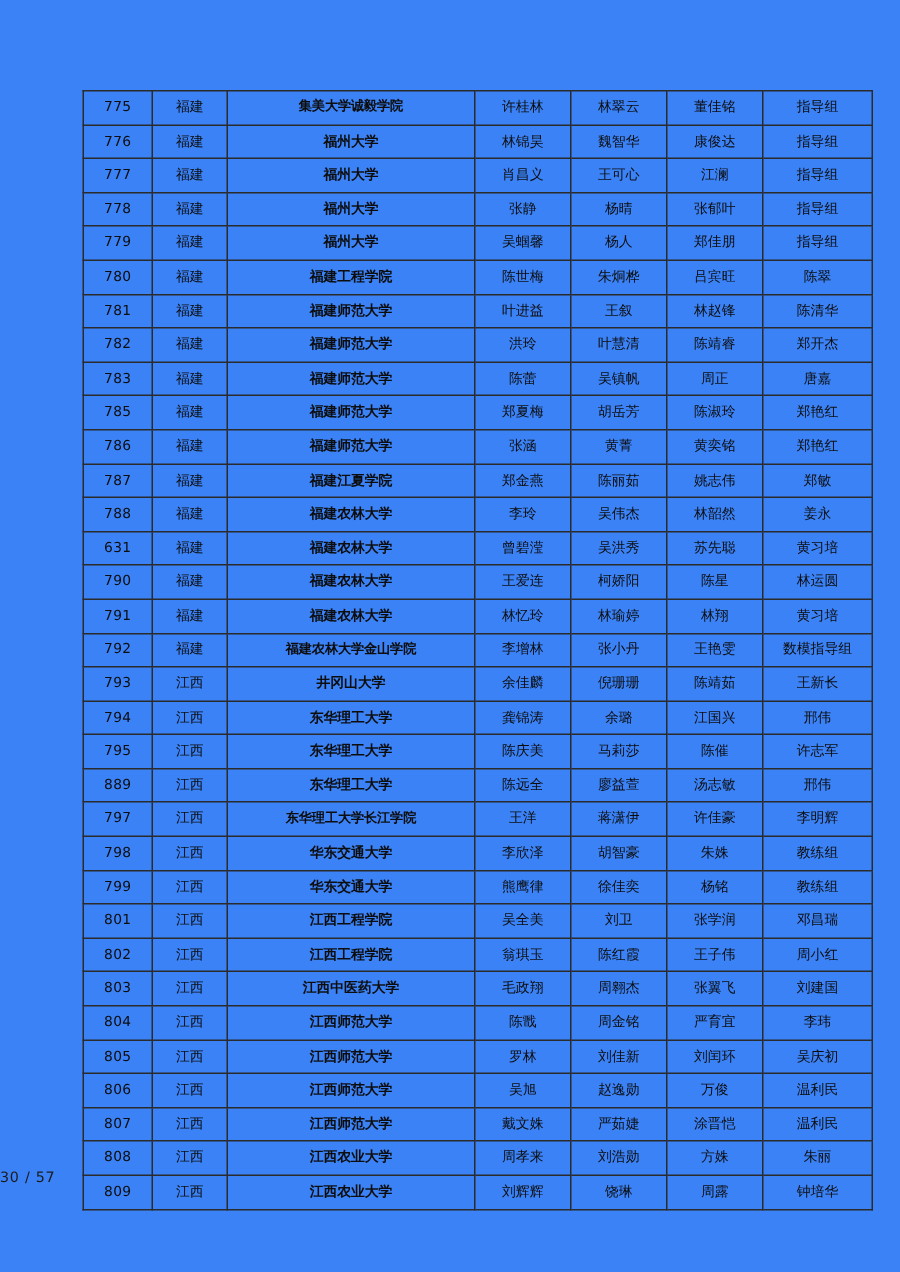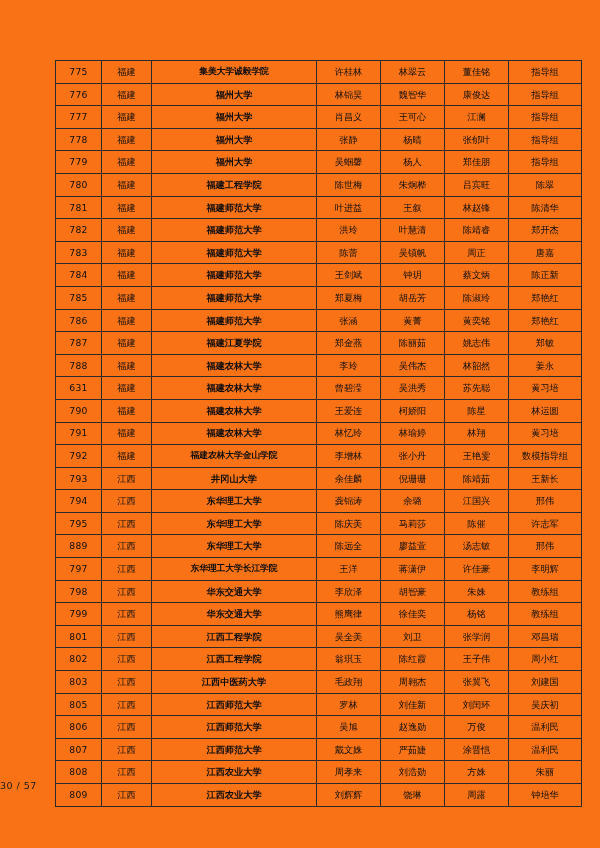--- a/index.html
+++ b/index.html
@@ -16,21 +16,21 @@
     position: relative;
     overflow: hidden;
   }
 
   #page {
     position: absolute;
     left: 0;
     top: 0;
     width: 600px;
     height: 848px;
-    background: #f97316;
+    background: #3b82f6;
   }
 
   #table-wrap {
     position: absolute;
     left: 55px;
     top: 60px;
     width: 491px;
   }
 
   table.roster {
@@ -160,29 +160,20 @@
           <tr>
             <td class="c-index">783</td>
             <td class="c-prov">福建</td>
             <td class="c-school">福建师范大学</td>
             <td class="c-n1">陈蕾</td>
             <td class="c-n2">吴镇帆</td>
             <td class="c-n3">周正</td>
             <td class="c-n4">唐嘉</td>
           </tr>
           <tr>
-            <td class="c-index">784</td>
-            <td class="c-prov">福建</td>
-            <td class="c-school">福建师范大学</td>
-            <td class="c-n1">王剑斌</td>
-            <td class="c-n2">钟玥</td>
-            <td class="c-n3">蔡文炳</td>
-            <td class="c-n4">陈正新</td>
-          </tr>
-          <tr>
             <td class="c-index">785</td>
             <td class="c-prov">福建</td>
             <td class="c-school">福建师范大学</td>
             <td class="c-n1">郑夏梅</td>
             <td class="c-n2">胡岳芳</td>
             <td class="c-n3">陈淑玲</td>
             <td class="c-n4">郑艳红</td>
           </tr>
           <tr>
             <td class="c-index">786</td>
@@ -331,20 +322,29 @@
           <tr>
             <td class="c-index">803</td>
             <td class="c-prov">江西</td>
             <td class="c-school">江西中医药大学</td>
             <td class="c-n1">毛政翔</td>
             <td class="c-n2">周翱杰</td>
             <td class="c-n3">张翼飞</td>
             <td class="c-n4">刘建国</td>
           </tr>
           <tr>
+            <td class="c-index">804</td>
+            <td class="c-prov">江西</td>
+            <td class="c-school">江西师范大学</td>
+            <td class="c-n1">陈戬</td>
+            <td class="c-n2">周金铭</td>
+            <td class="c-n3">严育宜</td>
+            <td class="c-n4">李玮</td>
+          </tr>
+          <tr>
             <td class="c-index">805</td>
             <td class="c-prov">江西</td>
             <td class="c-school">江西师范大学</td>
             <td class="c-n1">罗林</td>
             <td class="c-n2">刘佳新</td>
             <td class="c-n3">刘闰环</td>
             <td class="c-n4">吴庆初</td>
           </tr>
           <tr>
             <td class="c-index">806</td>

